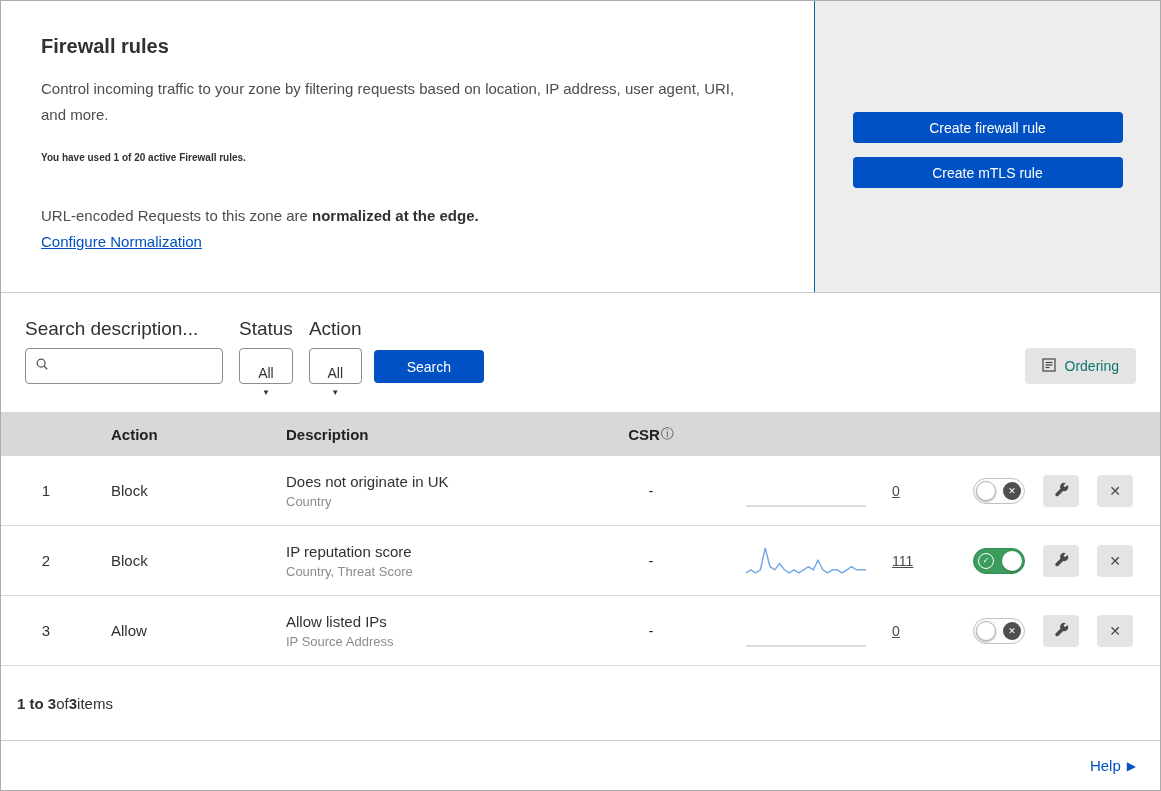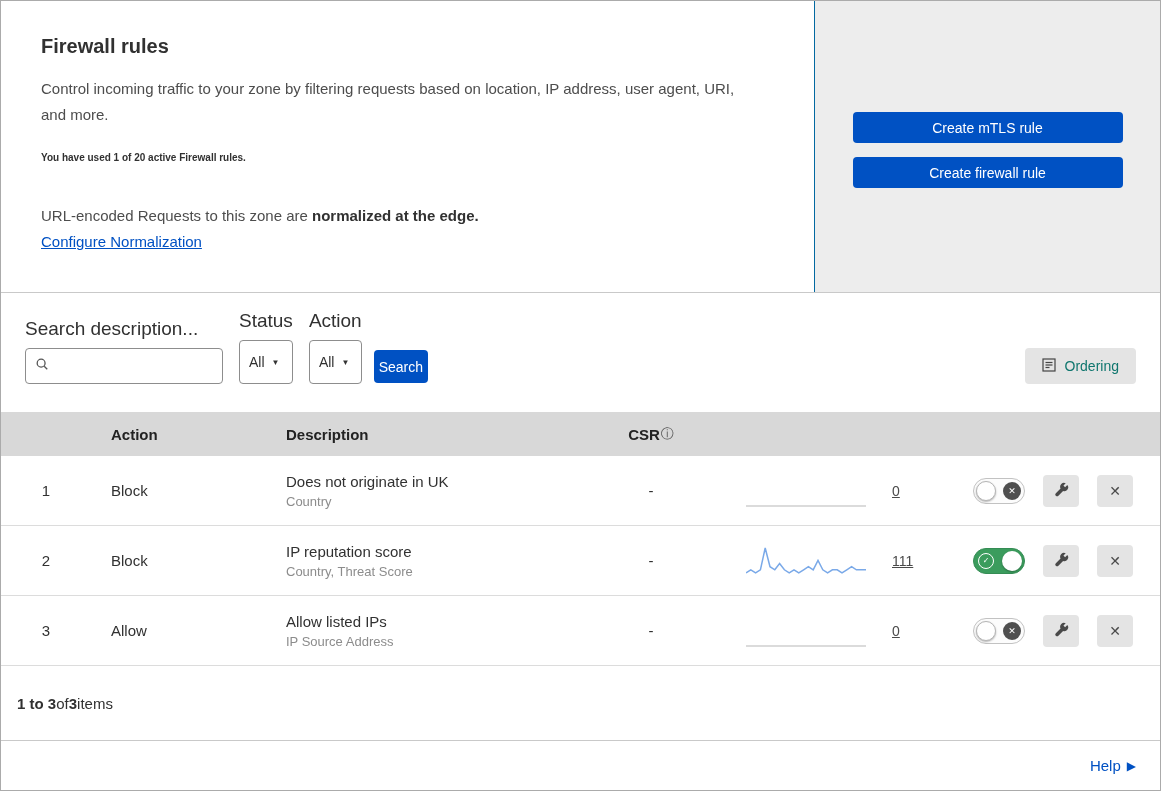--- a/index.html
+++ b/index.html
@@ -18,23 +18,23 @@
   .norm strong { color:#313131; }
   .config-link { font-size:15px; color:#0051c3; text-decoration:underline; cursor:pointer; }
   .btn-primary { width:270px; height:31px; background:#0051c3; color:#fff; font-size:14px; font-family:inherit; border:none; border-radius:4px; cursor:pointer; }
 
   
   .filters { display:flex; align-items:flex-end; gap:16px; padding:18px 24px 28px 24px; flex:0 0 auto; height:119px; }
   .fgroup { display:flex; flex-direction:column; gap:8px; }
   .fgroup .flabel { font-size:19px; color:#313131; }
   .search-box { width:198px; height:36px; border:1px solid #8d8d8d; border-radius:4px; background:#fff; display:flex; align-items:center; padding:0 9px; gap:6px; }
   .search-box input { border:none; outline:none; flex:1; font-size:14px; font-family:inherit; min-width:0; background:transparent; }
-  .dropdown { height:44px; border:1px solid #8d8d8d; border-radius:4px; background:#fff; font-family:inherit; font-size:14px; color:#313131; padding:16px 9px; display:flex; align-items:center; gap:7px; cursor:pointer; }
+  .dropdown { height:36px; border:1px solid #8d8d8d; border-radius:4px; background:#fff; font-family:inherit; font-size:14px; color:#313131; padding:16px 9px; display:flex; align-items:center; gap:7px; cursor:pointer;flex-direction:column; }
   .dropdown .arrow { font-size:8px; color:#333; }
-  .btn-search { height:33px; padding:0 5px; background:#0051c3; color:#fff; font-size:14px; font-family:inherit; border:none; border-radius:4px; cursor:pointer; margin-left:-4px; margin-bottom:1px; }
+  .btn-search { height:33px; padding:0 33px; background:#0051c3; color:#fff; font-size:14px; font-family:inherit; border:none; border-radius:4px; cursor:pointer; margin-left:-4px; margin-bottom:1px; }
   .btn-ordering { margin-left:auto; height:36px; padding:0 17px; background:#e4e4e4; border:none; border-radius:4px; font-family:inherit; font-size:14px; color:#0f766e; display:flex; align-items:center; gap:9px; cursor:pointer; }
 
   
   .thead, .trow { display:grid; grid-template-columns:90px 180px 330px 100px 250px 1fr; align-items:center; }
   .thead { background:#d8d8d8; height:44px; font-size:15px; font-weight:700; color:#222; flex:0 0 auto; }
   .trow { height:70px; border-bottom:1px solid #dcdcdc; flex:0 0 auto; }
   .c-index { text-align:center; font-size:15px; }
   .c-action { padding-left:20px; font-size:15px; }
   .c-desc { padding-left:15px; }
   .c-desc .main { font-size:15px; color:#313131; }
@@ -72,22 +72,22 @@
 
   <div class="top">
     <div class="top-left">
       <h1 class="page-title">Firewall rules</h1>
       <p class="desc">Control incoming traffic to your zone by filtering requests based on location, IP address, user agent, URI, and more.</p>
       <p class="usage">You have used 1 of 20 active Firewall rules.</p>
       <p class="norm"><span>URL-encoded Requests to this zone are </span><strong>normalized at the edge.</strong></p>
       <a class="config-link">Configure Normalization</a>
     </div>
     <div class="top-right">
+      <button class="btn-primary">Create firewall rule</button>
       <button class="btn-primary">Create mTLS rule</button>
-      <button class="btn-primary">Create firewall rule</button>
     </div>
   </div>
 
   <div class="filters">
     <div class="fgroup">
       <span class="flabel">Search description...</span>
       <div class="search-box">
         <span>
           <svg viewBox="0 0 16 16" width="14" height="14">
               <circle cx="7" cy="7" r="4.5" fill="none" stroke="#555" stroke-width="1.5"></circle>

